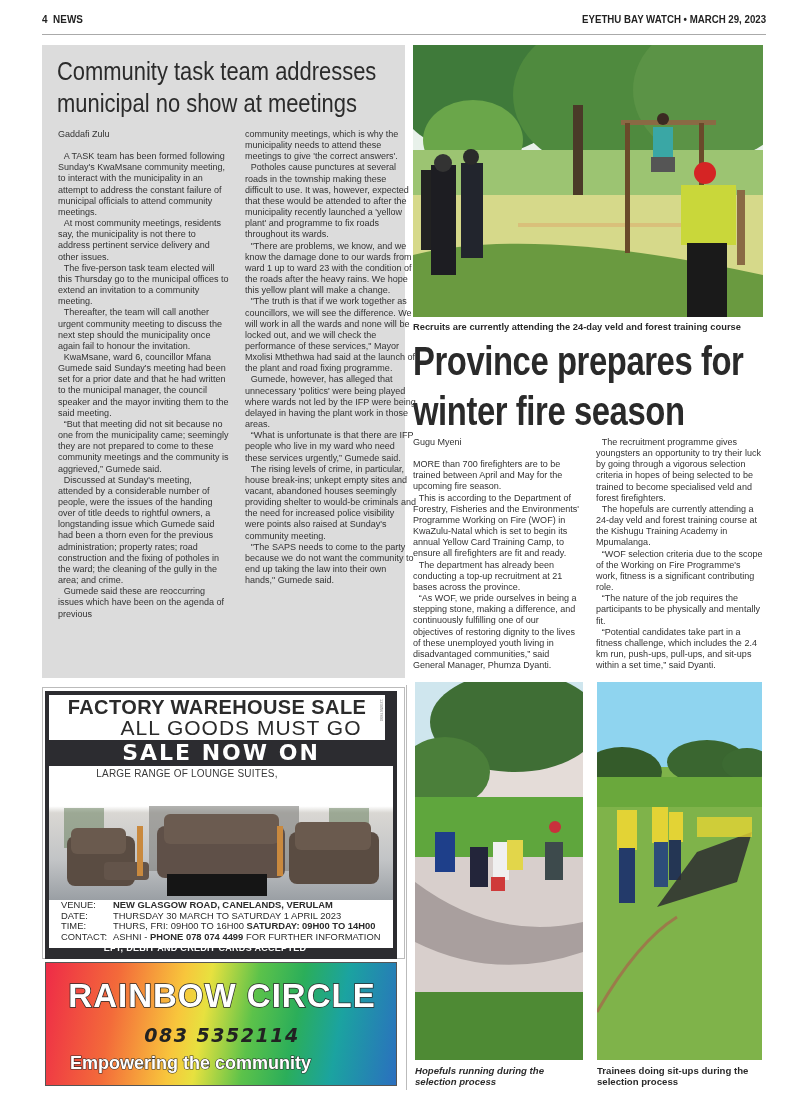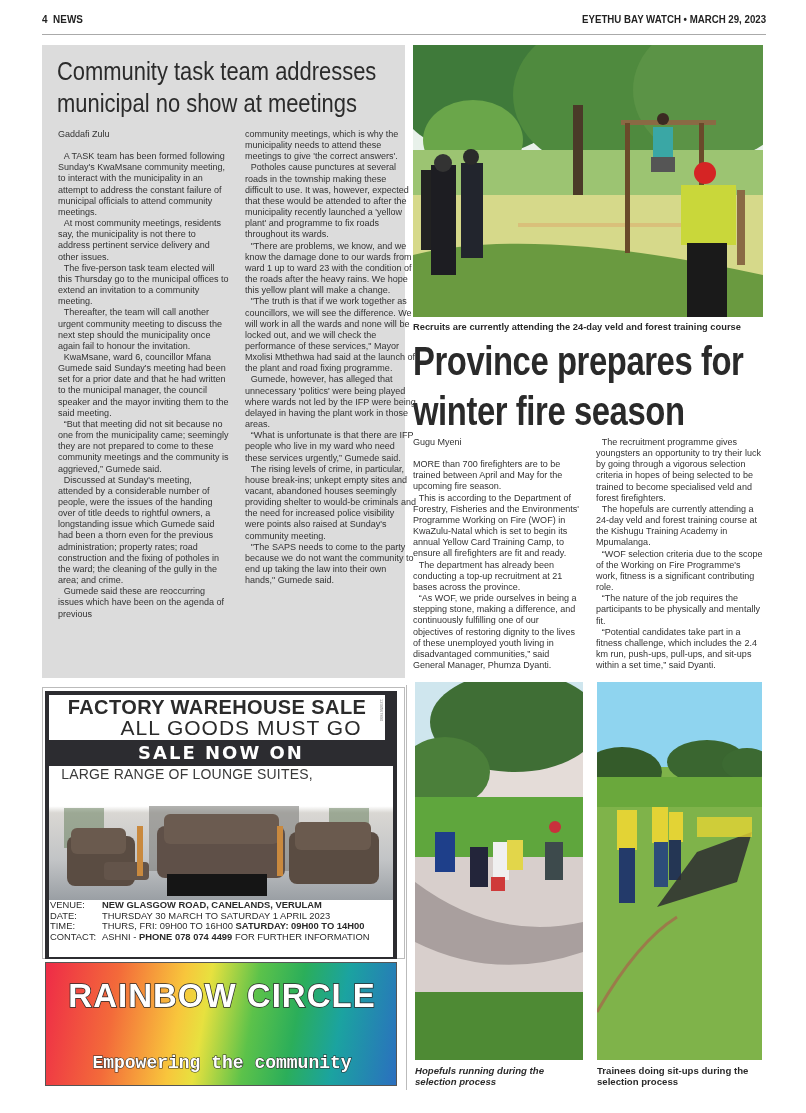--- a/index.html
+++ b/index.html
@@ -30,36 +30,36 @@
   .ar-col1 { left: 413px; top: 436px; width: 178px; }
   .ar-col2 { left: 596px; top: 436px; width: 178px; }
 
   
   .ad-frame { position: absolute; left: 42px; top: 687px; width: 363px; height: 272px; border: 1px solid #bbb; border-right: 1px solid #bbb; }
   .ad1 { position: absolute; left: 45px; top: 691px; width: 352px; height: 268px; background: #2c2c30; }
   .ad1 .white-top { position: absolute; left: 4px; top: 4px; width: 336px; height: 45px; background: #ffffff; }
   .ad1 .t1 { position: absolute; left: 0; top: 1px; width: 336px; text-align: center; font-weight: bold; font-size: 20px; line-height: 22px; color: #2b2b2b; letter-spacing: 0.4px; }
   .ad1 .t2 { position: absolute; left: 0; top: 22px; width: 336px; text-align: center; font-size: 21px; line-height: 22px; color: #2b2b2b; letter-spacing: 1px; margin-left: 24px; }
   .ad1 .vert { position: absolute; right: 1px; top: 4px; font-size: 4px; color: #777; writing-mode: vertical-rl; }
-  .ad1 .sale { position: absolute; left: 0; top: 49px; width: 352px; text-align: center; font-family: "DejaVu Sans", sans-serif; font-weight: bold; font-size: 18px; line-height: 26px; color: #fff; letter-spacing: 2px; }
+  .ad1 .sale { position: absolute; left: 0; top: 49px; width: 352px; text-align: center; font-family: "DejaVu Sans", sans-serif; font-weight: bold; font-size: 22px; line-height: 26px; color: #fff; letter-spacing: 2px; }
   .ad1 .photo-area { position: absolute; left: 4px; top: 75px; width: 344px; height: 134px; background: linear-gradient(#ffffff 0%, #ffffff 30%, #d9d7d3 35%, #c2c4c6 70%, #9a9fa4 100%); overflow: hidden; }
-  .ad1 .range { position: absolute; left: 0; top: 0; width: 276px; text-align: center; font-size: 14px; line-height: 16px; color: #3a3a3a; letter-spacing: 0.2px; }
-  .ad1 .details { position: absolute; left: 4px; top: 209px; width: 344px; height: 57px; background: #fff; padding: 0 4px 0 1px; }
+  .ad1 .range { position: absolute; left: 0; top: 0; width: 276px; text-align: center; font-size: 10px; line-height: 16px; color: #3a3a3a; letter-spacing: 0.2px; }
+  .ad1 .details { position: absolute; left: 4px; top: 209px; width: 344px; height: 48px; background: #fff; padding: 0 4px 0 12px; }
   .ad1 .drow { font-size: 9.4px; line-height: 10.5px; color: #2b2b2b; white-space: nowrap; }
   .ad1 .drow .k { display: inline-block; width: 52px; }
   .ad1 .drow b { font-weight: bold; }
-  .ad1 .eft { position: absolute; left: 0; top: 252px; width: 320px; text-align: right; font-weight: bold; font-size: 9px; color: #fff; letter-spacing: 0.3px; }
+  .ad1 .eft { position: absolute; left: 0; top: 252px; width: 320px; text-align: center; font-weight: bold; font-size: 9px; color: #fff; letter-spacing: 0.3px; }
 
   
   .ad2 { position: absolute; left: 45px; top: 962px; width: 352px; height: 124px; border: 1px solid #555;
     background: linear-gradient(100deg, #ee2b47 0%, #f36a3a 20%, #f8c63c 38%, #e7e13f 45%, #5cc24a 58%, #2bae5a 70%, #1ba3a0 82%, #2b6fbf 100%); }
   .ad2 .title { position: absolute; left: 0; top: 14px; width: 352px; text-align: center; font-family: Liberation Sans, sans-serif; font-weight: bold; font-size: 33px; line-height: 38px; color: #fff; letter-spacing: 1px;
     -webkit-text-stroke: 1.5px #2a2a2a; paint-order: stroke fill; }
   .ad2 .phone { position: absolute; left: 0; top: 61px; width: 352px; text-align: center; font-family: "DejaVu Sans", sans-serif; font-weight: bold; font-style: italic; font-size: 19px; line-height: 22px; color: #222; letter-spacing: 1.5px; }
-  .ad2 .tag { position: absolute; left: 0; top: 88px; width: 352px; text-align: center; font-family: Liberation Mono, monospace; font-weight: bold; font-size: 18px; line-height: 24px; color: #fff; -webkit-text-stroke: 1.2px #2a2a2a; paint-order: stroke fill; }
+  .ad2 .tag { position: absolute; left: 0; top: 88px; width: 352px; font-family: Liberation Sans, sans-serif; font-weight: bold; font-size: 18px; line-height: 24px; color: #fff; -webkit-text-stroke: 1.2px #2a2a2a; paint-order: stroke fill; padding-left: 24px; }
 
   .divider-v { position: absolute; left: 406px; top: 685px; width: 1px; height: 405px; background: #bbb; }
 
   .photo-run { left: 415px; top: 682px; width: 168px; height: 378px; }
   .photo-sit { left: 597px; top: 682px; width: 165px; height: 378px; }
   .cap-run { left: 415px; top: 1065px; width: 170px; font-style: italic; }
   .cap-sit { left: 597px; top: 1065px; width: 170px; }
 </style>
 </head>
 <body>
@@ -188,20 +188,21 @@
     <div class="drow"><span class="k">VENUE:</span><b>NEW GLASGOW ROAD,  CANELANDS, VERULAM</b></div>
     <div class="drow"><span class="k">DATE:</span><span>THURSDAY 30 MARCH TO SATURDAY 1 APRIL 2023</span></div>
     <div class="drow"><span class="k">TIME:</span><span>THURS, FRI: 09H00 TO 16H00</span>&nbsp;<b>SATURDAY:  09H00 TO 14H00</b></div>
     <div class="drow"><span class="k">CONTACT:</span><span>ASHNI -</span> <b>PHONE 078 074 4499</b> <span>FOR FURTHER INFORMATION</span></div>
   </div>
   <div class="eft">EFT, DEBIT AND CREDIT CARDS ACCEPTED</div>
 </div>
 
 <div class="ad2">
   <div class="title">RAINBOW CIRCLE</div>
+  <div class="phone">083 5352114</div>
   <div class="tag">Empowering the community</div>
 </div>
 
 <div class="divider-v"></div>
 
 <div class="photo photo-run">
   <svg width="168" height="378" viewBox="0 0 168 378">
     <rect width="168" height="378" fill="#e4dcd8"></rect>
     <rect width="168" height="70" fill="#cfe6ee"></rect>
     <ellipse cx="100" cy="40" rx="85" ry="50" fill="#3f6e35"></ellipse>

